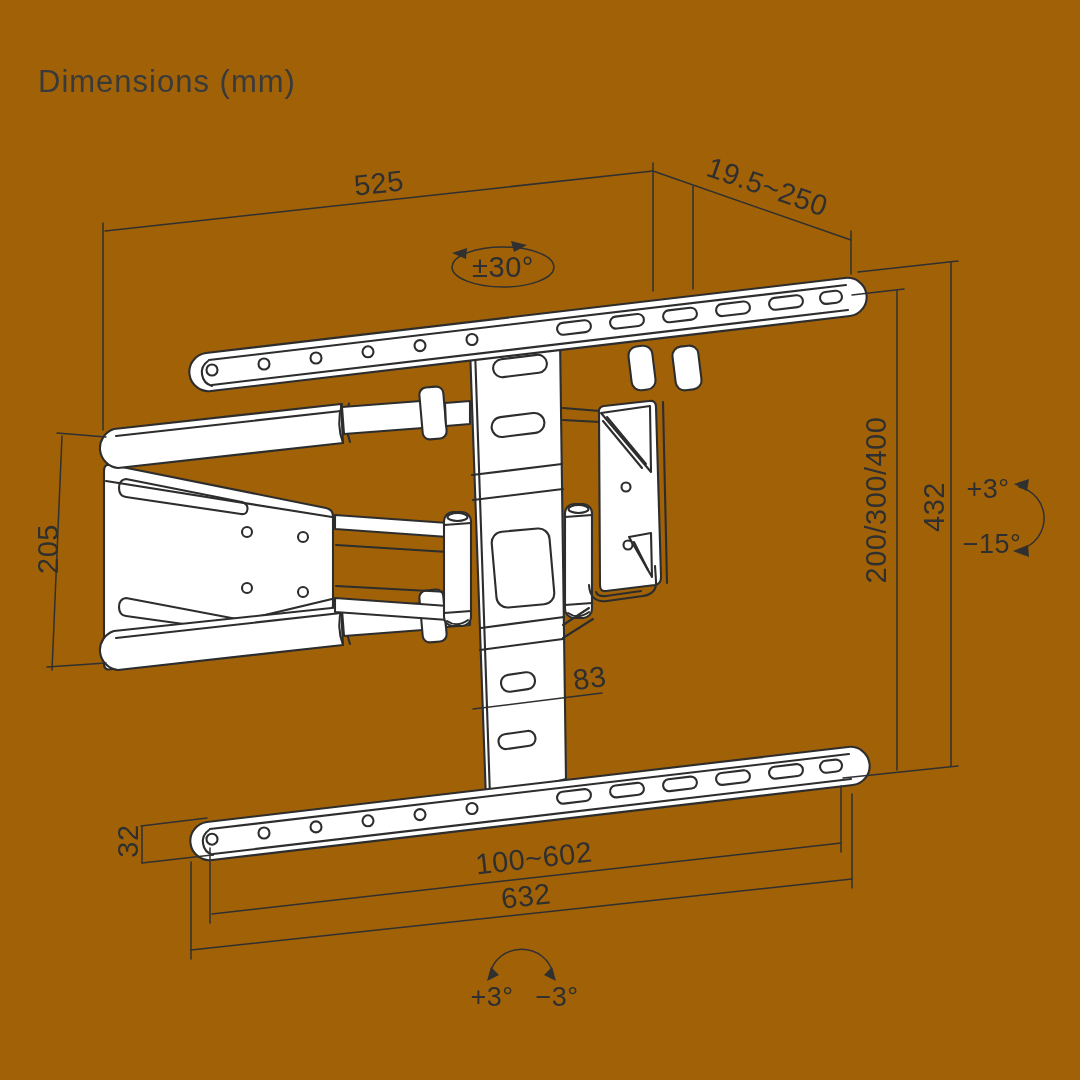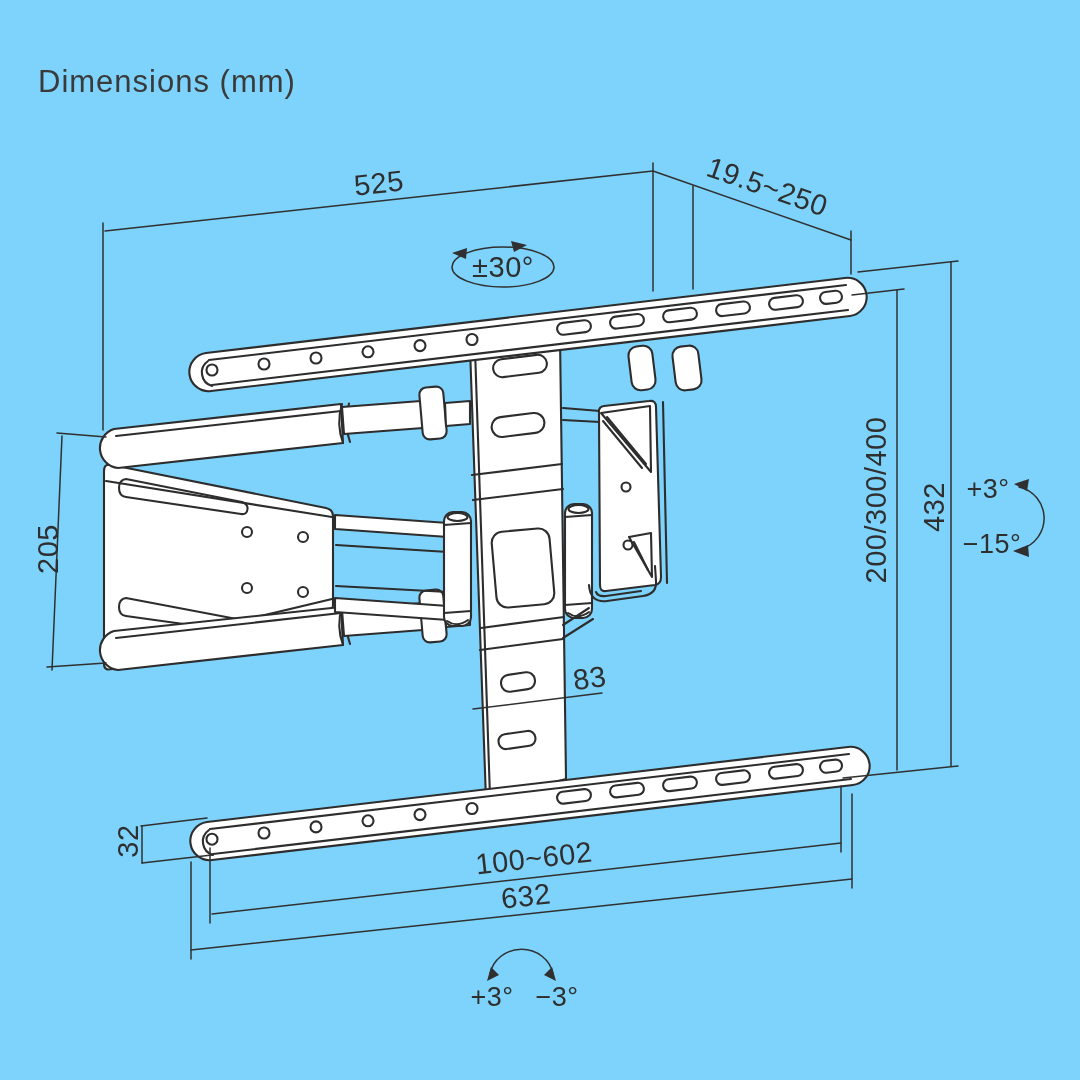--- a/index.html
+++ b/index.html
@@ -1,20 +1,20 @@
 <!DOCTYPE html>
 <html><head>
 <meta charset="utf-8">
 <style>
   html, body { margin: 0; padding: 0; background: #ffffff; }
   .stage {
     position: relative;
     width: 1080px;
     height: 1080px;
-    background: #7dd3fc;
+    background: #a16207;
     overflow: hidden;
     font-family: "Liberation Sans", sans-serif;
   }
   svg { display: block; }
   text {
     font-family: "Liberation Sans", "DejaVu Sans", sans-serif;
     fill: #2f2f2f;
   }
   .dim-label { font-size: 29px; letter-spacing: 0.5px; }
   .dim-label-small { font-size: 27px; letter-spacing: 0.5px; }

